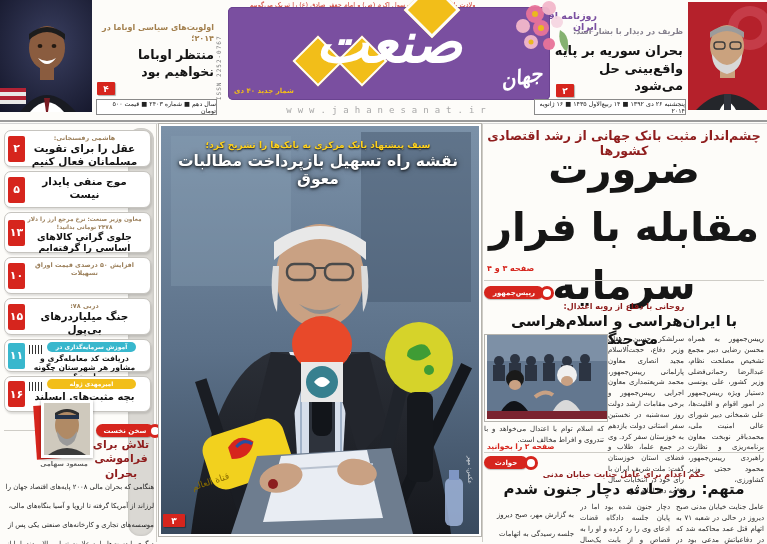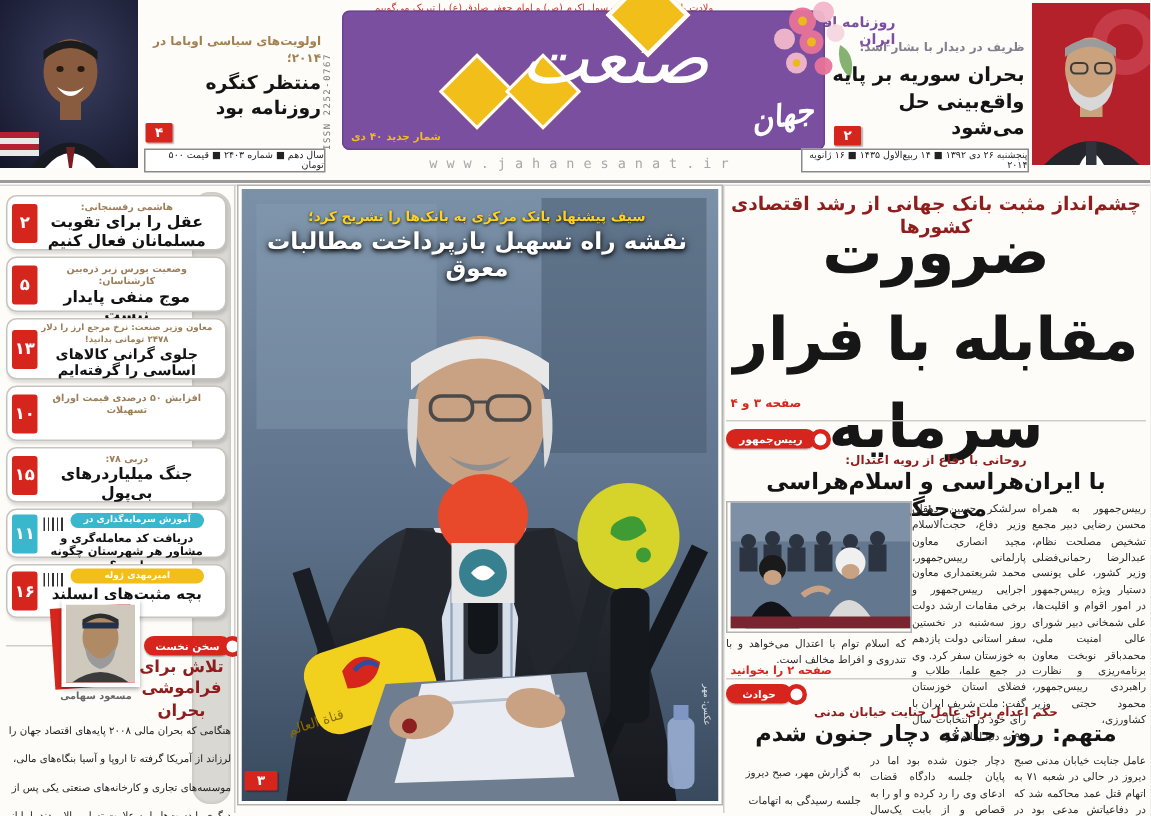--- a/index.html
+++ b/index.html
@@ -5,21 +5,21 @@
   html,body{margin:0;padding:0;background:#e8e6e0;}
   #page{position:relative;width:767px;height:544px;margin:0 auto;background:#fdfcf9;
         overflow:hidden;font-family:"DejaVu Sans",sans-serif;direction:rtl;}
   .abs{position:absolute;}
   .c{text-align:center;}
   .r{text-align:right;}
   
   .holiday{font-size:6.5px;color:#cf3a2e;}
   .tagline{font-size:9.5px;font-weight:bold;color:#7a4fa0;}
   .logo-box{background:#7a4fa0;border-radius:5px;box-shadow:0 0 0 1px #6a4390 inset;}
-  .logo-title{font-size:48px;font-weight:normal;color:#fff;font-style:italic;line-height:1;padding-left:21px;}
+  .logo-title{font-size:56px;font-weight:bold;color:#fff;font-style:italic;line-height:1;}
   .logo-sub{font-size:20px;font-weight:bold;font-style:italic;color:#fff;transform:rotate(-12deg);}
   .logo-note{font-size:7px;color:#f2be19;font-weight:bold;}
   .diamond{background:#f2be19;transform:rotate(45deg);border:2px solid #fdfcf9;}
   .website{font-family:"DejaVu Sans Mono",monospace;font-size:9px;color:#a8a8a8;letter-spacing:6px;direction:ltr;}
   .issn{writing-mode:vertical-rl;transform:rotate(180deg);font-size:6px;color:#777;letter-spacing:1px;direction:ltr;font-family:"DejaVu Sans Mono",monospace;}
   .microbox{border:1px solid #8a8a8a;font-size:6.3px;color:#222;display:flex;align-items:center;justify-content:center;background:#fff;}
   .kick-left{font-size:8px;color:#a3804f;font-weight:bold;line-height:1.35;}
   .kick-right{font-size:8px;color:#85808d;font-weight:bold;line-height:1.35;}
   .teaser-head{font-size:13px;font-weight:bold;color:#141414;line-height:1.35;}
   .pgbadge{background:#d6251d;color:#fff;font-weight:bold;font-size:9px;width:18px;height:13px;
@@ -87,21 +87,21 @@
       <path d="M29 40 Q47 24 65 40 L65 34 Q47 20 29 34 Z" fill="#1c1c1c"></path>
       <path d="M38 58 Q47 64 56 58 Q47 70 38 58 Z" fill="#fff"></path>
       <ellipse cx="40" cy="46" rx="2.4" ry="2" fill="#241a12"></ellipse>
         <ellipse cx="54" cy="46" rx="2.4" ry="2" fill="#241a12"></ellipse>
       <path d="M30 112 Q47 92 64 112 Z" fill="#fff"></path>
       <path d="M44 98 L50 98 L48 112 L46 112 Z" fill="#7a1c24"></path>
     </svg>
   </div>
 
   <div class="abs kick-left r" style="left:96px;top:23px;width:118px;">اولویت‌های سیاسی اوباما در ۲۰۱۴؛</div>
-  <div class="abs teaser-head r" style="left:96px;top:47px;width:118px;font-size:12.5px;">منتظر کنگره روزنامه بود</div>
+  <div class="abs teaser-head r" style="left:96px;top:47px;width:118px;font-size:12.5px;">منتظر اوباما نخواهیم بود</div>
   <div class="abs pgbadge" style="left:97px;top:82px;">۴</div>
   <div class="abs microbox" style="left:96px;top:99px;width:119px;height:14px;">سال دهم ■ شماره ۲۴۰۳ ■ قیمت ۵۰۰ تومان</div>
 
   <div class="abs issn" style="left:215px;top:30px;height:70px;">ISSN 2252-0767</div>
 
   <div class="abs holiday c" style="left:240px;top:1px;width:245px;">ولادت با سعادت حضرت رسول اکرم (ص) و امام جعفر صادق (ع) را تبریک می‌گوییم</div>
   <div class="abs tagline" style="left:487px;top:10px;width:110px;">روزنامه اقتصادی صبح ایران</div>
 
   <div class="abs logo-box" style="left:228px;top:7px;width:322px;height:93px;">
     <div class="abs diamond" style="left:72px;top:36px;width:32px;height:32px;"></div>
@@ -160,21 +160,20 @@
 
   <div class="abs spine" style="left:128px;top:128px;width:26px;height:408px;"></div>
 
   <div class="card" style="top:130px;height:37px;">
     <div class="badge">۲</div>
     <div class="kick">هاشمی رفسنجانی:</div>
     <div class="head">عقل را برای تقویت مسلمانان فعال کنیم</div>
   </div>
   <div class="card" style="top:171px;height:37px;">
     <div class="badge">۵</div>
-    <div class="kick">وضعیت بورس زیر ذره‌بین کارشناسان:</div>
     <div class="head">موج منفی پایدار نیست</div>
   </div>
   <div class="card" style="top:212px;height:41px;">
     <div class="badge">۱۳</div>
     <div class="kick" style="font-size:5.8px;">معاون وزیر صنعت: نرخ مرجع ارز را دلار ۲۴۷۸ تومانی بدانید!</div>
     <div class="head" style="font-size:9.5px;">جلوی گرانی کالاهای اساسی را گرفته‌ایم</div>
   </div>
   <div class="card" style="top:257px;height:37px;">
     <div class="badge">۱۰</div>
     <div class="kick">افزایش ۵۰ درصدی قیمت اوراق تسهیلات</div>

